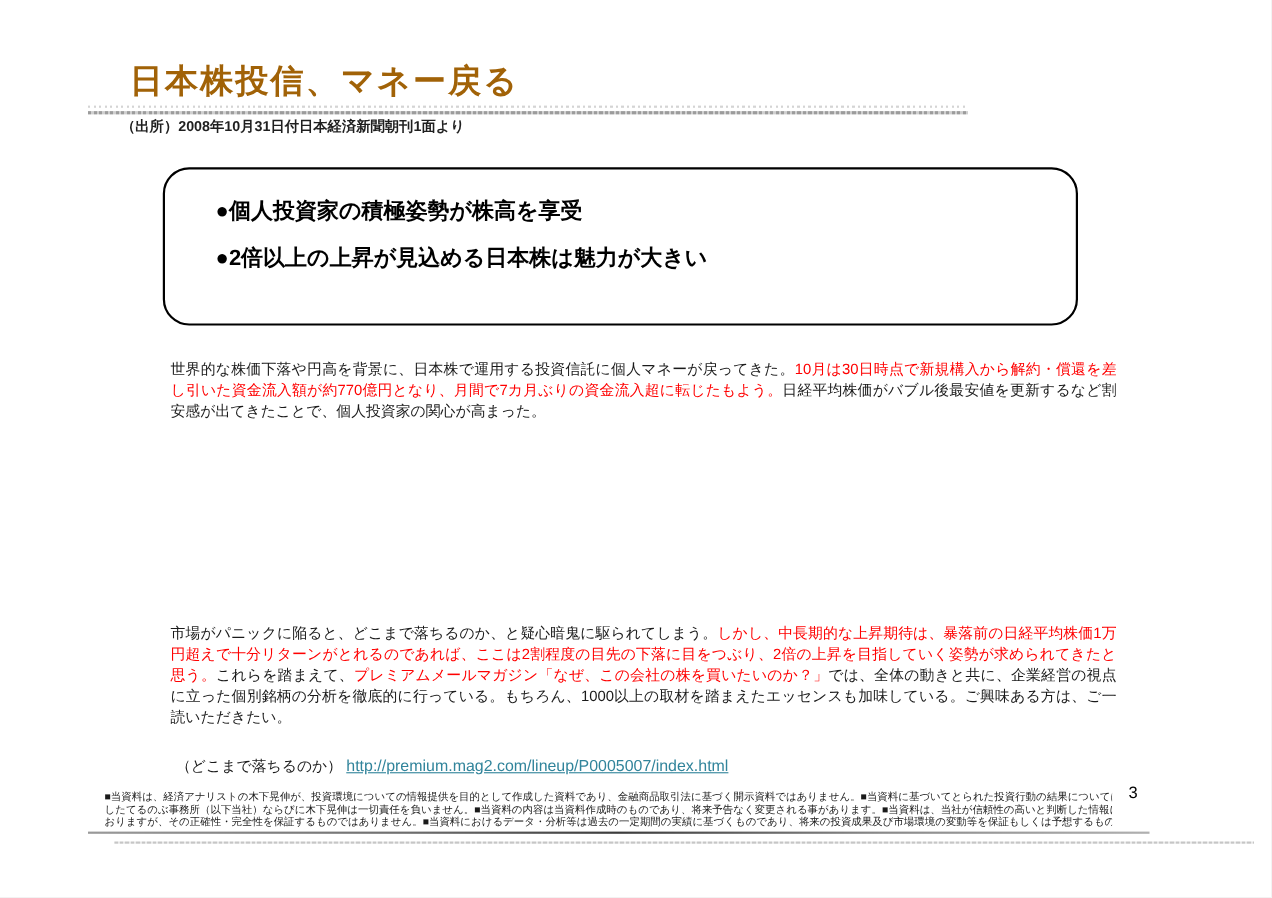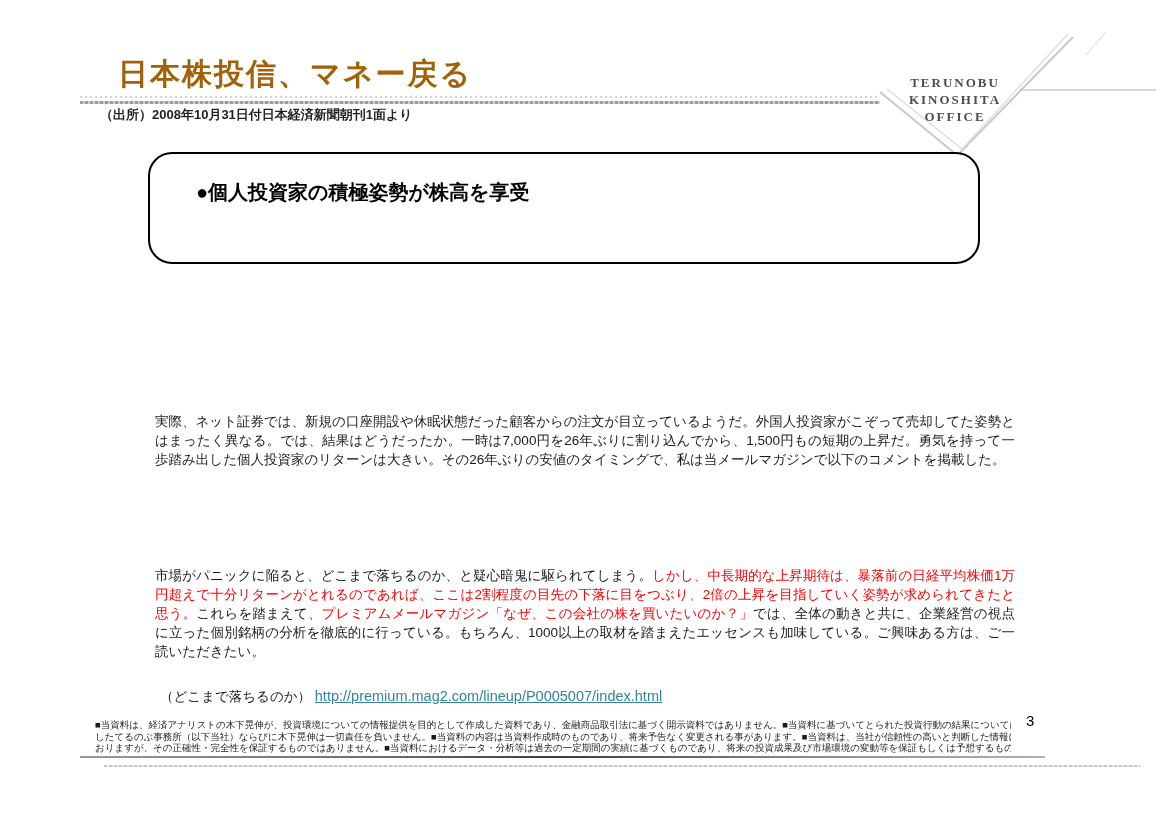--- a/index.html
+++ b/index.html
@@ -14,32 +14,32 @@
   
   .title{
     position:absolute;left:118px;top:54px;
     font-size:30px;font-weight:bold;letter-spacing:2px;
     color:#a16207;white-space:nowrap;
   }
   .title-rule{position:absolute;left:80px;top:96px;width:800px;}
   .title-rule .r1{height:2px;background:repeating-linear-gradient(90deg,#d4d4d4 0 2px,transparent 2px 5px);}
   .title-rule .r2{height:3px;margin-top:3px;background:repeating-linear-gradient(90deg,#9c9c9c 0 3px,#cfcfcf 3px 5px);}
   .source{
-    position:absolute;left:100px;top:106px;
+    position:absolute;left:110px;top:106px;
     font-size:13px;font-weight:bold;color:#1f1f1f;white-space:nowrap;
   }
   
   .logo{position:absolute;left:850px;top:10px;width:306px;height:190px;}
   .logo text{
     font-family:"Liberation Serif","DejaVu Serif",serif;
     font-size:13px;letter-spacing:2px;fill:#4d4d4d;font-weight:600;
   }
   
   .hl-box{
-    position:absolute;left:148px;top:152px;width:832px;height:112px;
+    position:absolute;left:148px;top:152px;width:832px;height:144px;
     border:2.5px solid #000;border-radius:24px;
     box-sizing:border-box;
     padding:17px 0 0 46px;
     background:#fff;
   }
   .hl-box .b-line{
     font-size:20px;font-weight:bold;line-height:43px;
     color:#000;white-space:nowrap;
   }
   
@@ -88,40 +88,28 @@
 
 <div class="slide">
 
   <div class="title">日本株投信、マネー戻る</div>
   <div class="title-rule">
     <div class="r1"></div>
     <div class="r2"></div>
   </div>
   <div class="source">（出所）2008年10月31日付日本経済新聞朝刊1面より</div>
 
-  <div class="logo">
-    <svg width="306" height="190" viewBox="0 0 306 190">
-
-      <polyline points="30,82 130,164" fill="none" stroke="#c9c9c9" stroke-width="2"></polyline>
-      <polyline points="223,27 85,168" fill="none" stroke="#c9c9c9" stroke-width="2"></polyline>
-      <polyline points="37,79 112,139 218,24" fill="none" stroke="#dedede" stroke-width="1.5"></polyline>
-      <line x1="170" y1="80" x2="306" y2="80" stroke="#b3b3b3" stroke-width="1"></line>
-      <line x1="236" y1="45" x2="256" y2="22" stroke="#d6d6d6" stroke-width="1"></line>
-      <text x="105" y="77" text-anchor="middle">TERUNOBU</text>
-      <text x="105" y="94" text-anchor="middle">KINOSHITA</text>
-      <text x="105" y="111" text-anchor="middle">OFFICE</text>
-    </svg>
-  </div>
 
   <div class="hl-box">
     <div class="b-line">●個人投資家の積極姿勢が株高を享受</div>
+    <div class="b-line">●2倍以上の上昇が見込める日本株は魅力が大きい</div>
   </div>
 
+  <p class="para p1"><span class="t-black">世界的な株価下落や円高を背景に、日本株で運用する投資信託に個人マネーが戻ってきた。</span><span class="t-red">10月は30日時点で新規構入から解約・償還を差し引いた資金流入額が約770億円となり、月間で7カ月ぶりの資金流入超に転じたもよう。</span><span class="t-black">日経平均株価がバブル後最安値を更新するなど割安感が出てきたことで、個人投資家の関心が高まった。</span></p>
 
-  <p class="para p2"><span class="t-black">実際、ネット証券では、新規の口座開設や休眠状態だった顧客からの注文が目立っているようだ。外国人投資家がこぞって売却してた姿勢とはまったく異なる。では、結果はどうだったか。一時は7,000円を26年ぶりに割り込んでから、1,500円もの短期の上昇だ。勇気を持って一歩踏み出した個人投資家のリターンは大きい。その26年ぶりの安値のタイミングで、私は当メールマガジンで以下のコメントを掲載した。</span></p>
 
 
   <p class="para p4"><span class="t-black">市場がパニックに陥ると、どこまで落ちるのか、と疑心暗鬼に駆られてしまう。</span><span class="t-red">しかし、中長期的な上昇期待は、暴落前の日経平均株価1万円超えで十分リターンがとれるのであれば、ここは2割程度の目先の下落に目をつぶり、2倍の上昇を目指していく姿勢が求められてきたと思う。</span><span class="t-black">これらを踏まえて、</span><span class="t-red">プレミアムメールマガジン「なぜ、この会社の株を買いたいのか？」</span><span class="t-black">では、全体の動きと共に、企業経営の視点に立った個別銘柄の分析を徹底的に行っている。もちろん、1000以上の取材を踏まえたエッセンスも加味している。ご興味ある方は、ご一読いただきたい。</span></p>
 
   <div class="link-line">
     <span>（どこまで落ちるのか）</span>
     <a href="#">http://premium.mag2.com/lineup/P0005007/index.html</a>
   </div>
 
   <div class="footer">

